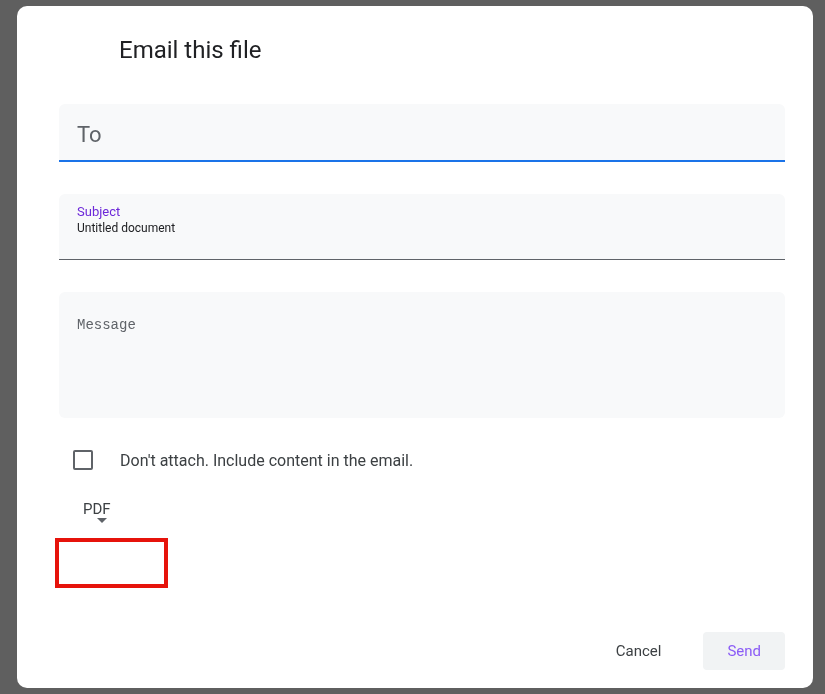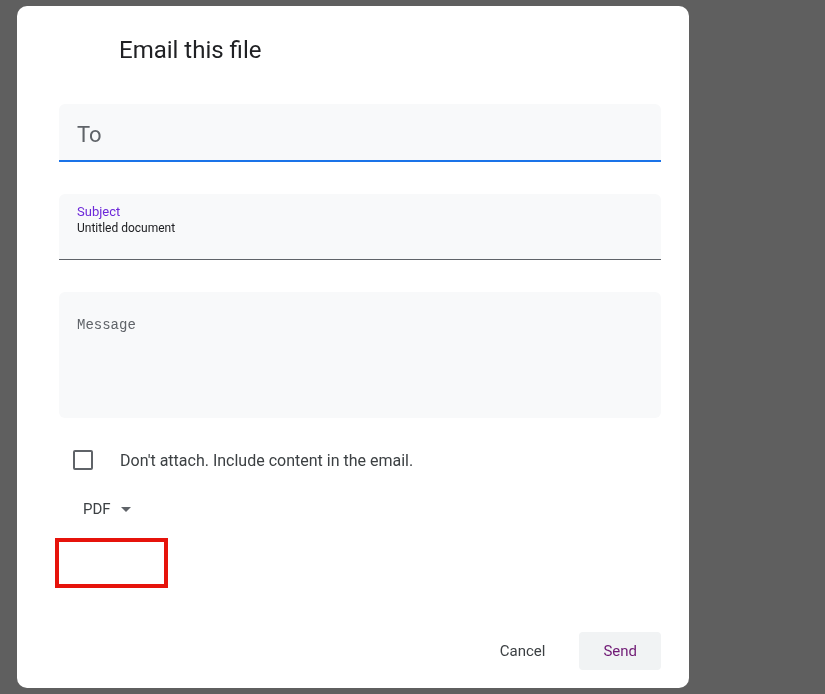--- a/index.html
+++ b/index.html
@@ -12,21 +12,21 @@
       background: #5f5f5f;
       width: 825px;
       height: 694px;
       position: relative;
       overflow: hidden;
     }
     .dialog {
       position: absolute;
       top: 6px;
       left: 17px;
-      width: 672px;
+      width: 796px;
       height: 682px;
       background: #fff;
       border-radius: 10px;
       padding: 0;
     }
     .dialog-title {
       font-size: 24px;
       font-weight: 400;
       color: #202124;
       padding: 30px 0 0 102px;
@@ -100,20 +100,21 @@
       padding-left: 14px;
       gap: 7px;
     }
     .format-select {
       display: inline-flex;
       align-items: center;
       margin-left: 10px;
       padding: 8px 14px;
       cursor: pointer;
       position: relative;
+      flex-direction: column;
     }
     .format-select-text {
       font-size: 15px;
       color: #3c4043;
       margin-right: 10px;
     }
     .dropdown-icon {
       width: 0;
       height: 0;
       border-left: 5px solid transparent;
@@ -128,37 +129,37 @@
       width: 113px;
       height: 50px;
       pointer-events: none;
     }
     .dialog-actions {
       position: absolute;
       bottom: 18px;
       right: 28px;
       display: flex;
       align-items: center;
-      gap: 10px;
+      gap: 18px;
     }
     .btn {
       font-size: 15px;
       padding: 10px 24px;
       border-radius: 4px;
       cursor: pointer;
       border: none;
       background: transparent;
       font-family: inherit;
     }
     .btn-cancel {
       color: #3c4043;
     }
     .btn-send {
       background: #f1f3f4;
-      color: #701a75;
+      color: #8b5cf6;
       cursor: not-allowed;
     }
   </style>
 </head>
 <body>
 
 <div class="dialog">
   <h1 class="dialog-title">Email this file</h1>
 
   <div class="dialog-body">

